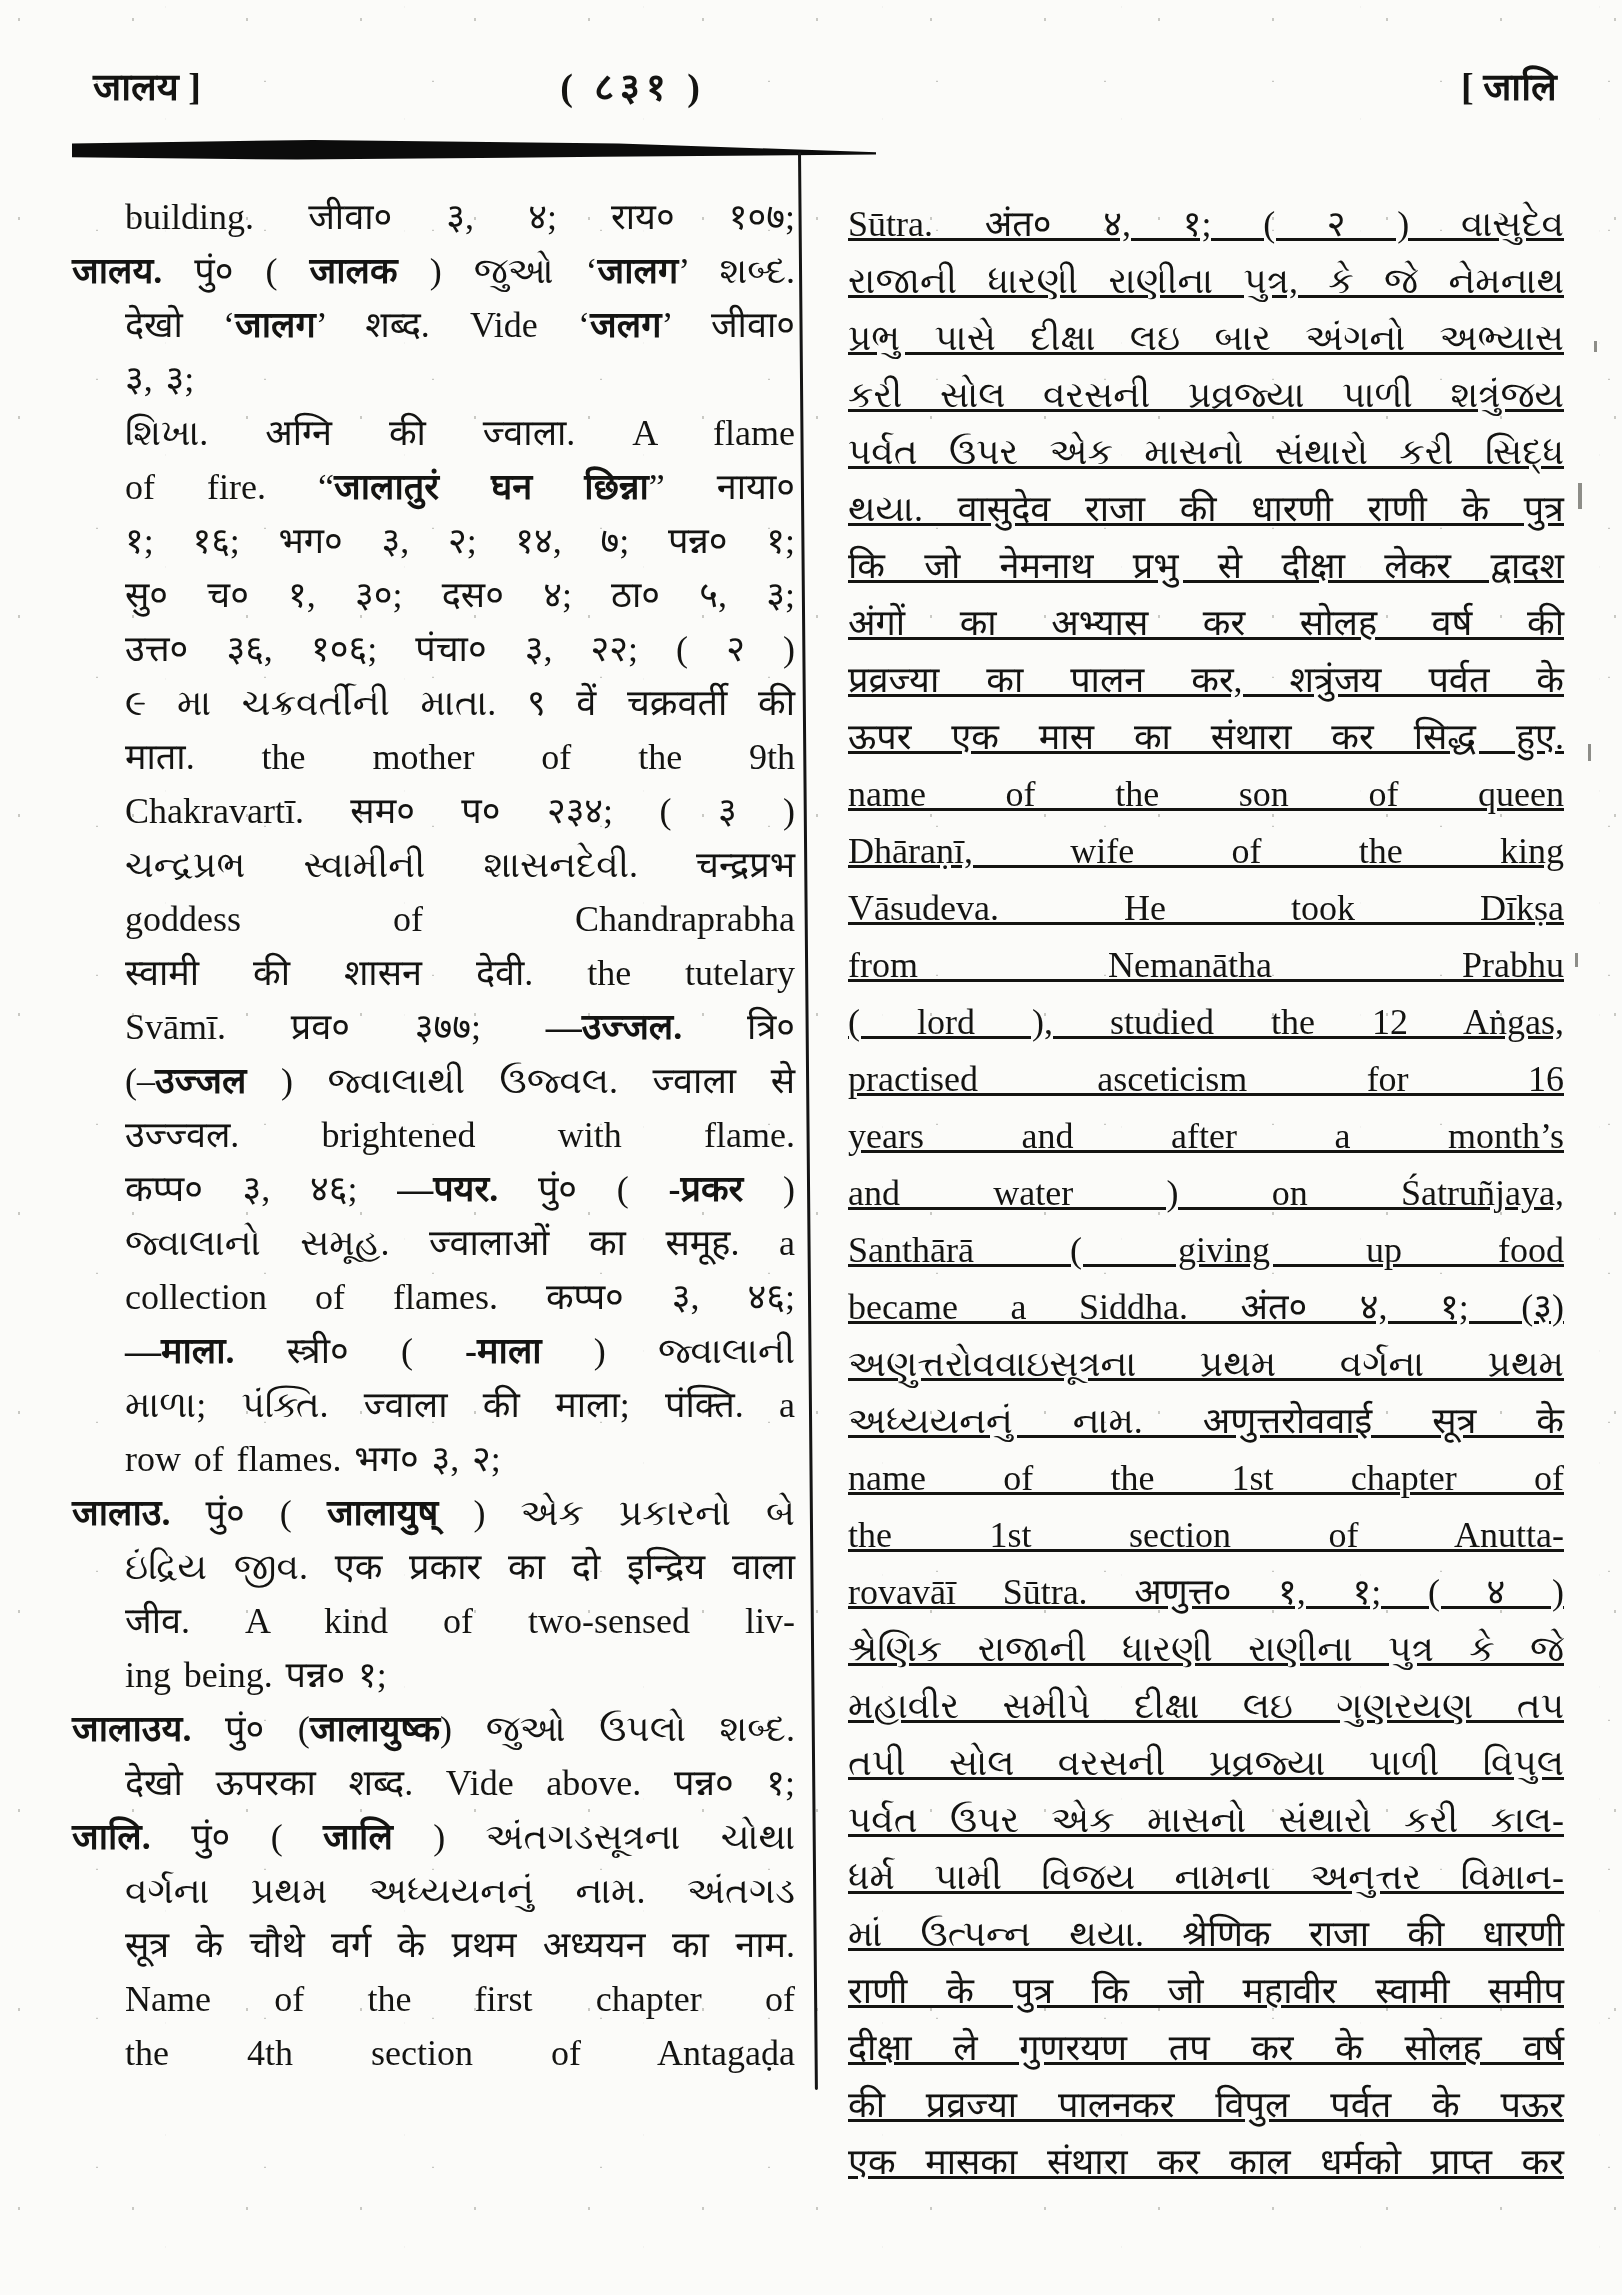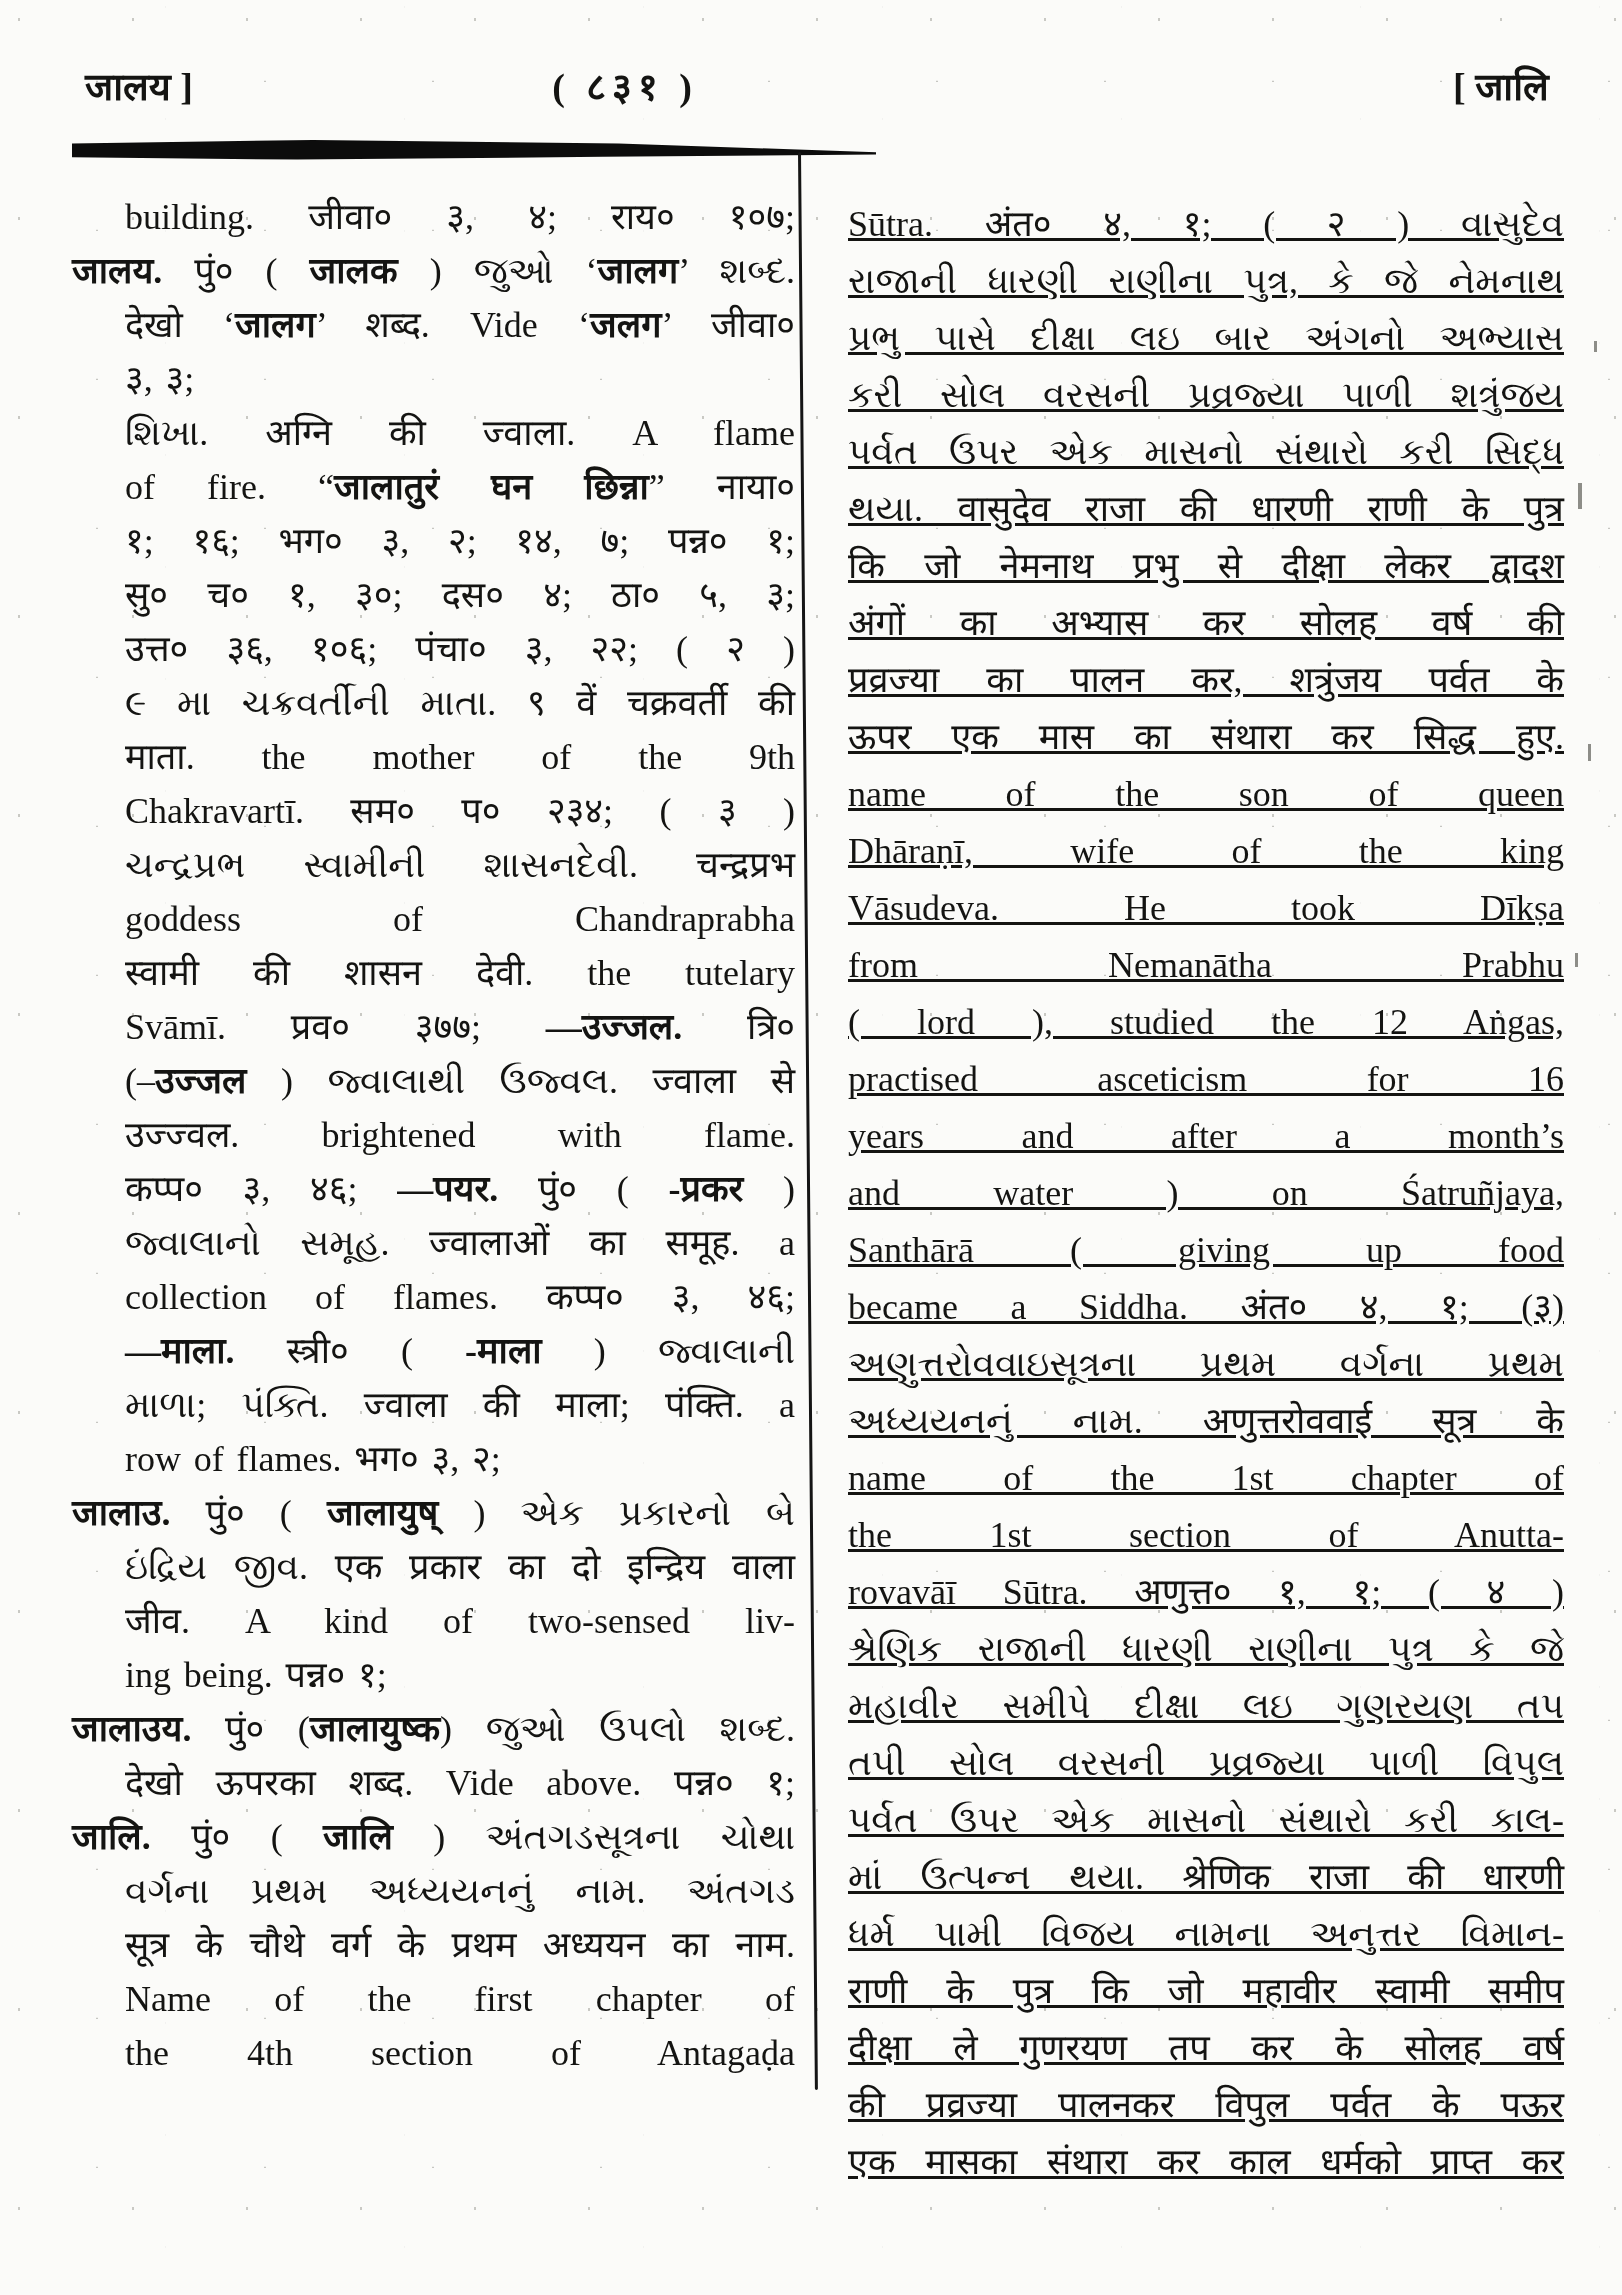--- a/index.html
+++ b/index.html
@@ -8,21 +8,21 @@
     background-color:#fbfbf9;
     background-image:
       radial-gradient(#b9b9b4 0.8px, transparent 1.2px),
       radial-gradient(#c9c9c4 0.8px, transparent 1.1px),
       radial-gradient(#a8a8a2 0.8px, transparent 1.1px);
     background-size:168px 149px, 114px 199px, 239px 112px;
     background-position:13px 6.8px, 76px 119px, 46px 63px;
     font-family:"Liberation Serif","DejaVu Serif",serif;
     color:#141412;
   }
-  .hdr{position:absolute;top:59px;font-weight:bold;font-size:38px;white-space:nowrap;}
+  .hdr{position:absolute;top:59px;font-weight:bold;font-size:38px;white-space:nowrap;margin-left:8px;}
   .hdr-left{left:85px;}
   .hdr-center{left:0;width:1178px;text-align:center;letter-spacing:6px;padding-left:36px;}
   .hdr-right{left:1453px;text-align:right;}
   .rule{
     position:absolute;left:72px;top:140px;width:804px;height:19.6px;background:#0c0c0c;
     clip-path:polygon(0 18%, 30% 0, 68% 18%, 100% 62%, 100% 74%, 66% 86%, 28% 100%, 0 88%);
   }
   .divider{
     position:absolute;left:798px;top:152px;width:3px;height:1938px;background:#151515;
     transform-origin:top center;transform:rotate(-0.5deg);border-radius:1.5px;
@@ -112,22 +112,22 @@
     <div class="ln"><span>became a Siddha. अंत० ४, १; (३)</span></div>
     <div class="ln"><span>અણુત્તરોવવાઇસૂત્રના પ્રથમ વર્ગના પ્રથમ</span></div>
     <div class="ln"><span>અધ્યયનનું નામ. अणुत्तरोववाई सूत्र के</span></div>
     <div class="ln"><span>name of the 1st chapter of</span></div>
     <div class="ln"><span>the 1st section of Anutta-</span></div>
     <div class="ln"><span>rovavāī Sūtra. अणुत्त० १, १; ( ४ )</span></div>
     <div class="ln"><span>શ્રેણિક રાજાની ધારણી રાણીના પુત્ર કે જે</span></div>
     <div class="ln"><span>મહાવીર સમીપે દીક્ષા લઇ ગુણરયણ તપ</span></div>
     <div class="ln"><span>તપી સોલ વરસની પ્રવ્રજ્યા પાળી વિપુલ</span></div>
     <div class="ln"><span>પર્વત ઉપર એક માસનો સંથારો કરી કાલ-</span></div>
+    <div class="ln"><span>ધર્મ પામી વિજય નામના અનુત્તર વિમાન-</span></div>
     <div class="ln"><span>માં ઉત્પન્ન થયા. श्रेणिक राजा की धारणी</span></div>
-    <div class="ln"><span>ધર્મ પામી વિજય નામના અનુત્તર વિમાન-</span></div>
     <div class="ln"><span>राणी के पुत्र कि जो महावीर स्वामी समीप</span></div>
     <div class="ln"><span>दीक्षा ले गुणरयण तप कर के सोलह वर्ष</span></div>
     <div class="ln"><span>की प्रव्रज्या पालनकर विपुल पर्वत के पऊर</span></div>
     <div class="ln"><span>एक मासका संथारा कर काल धर्मको प्राप्त कर</span></div>
   </div>
 
 <div class="edge-mark em1"></div>
 <div class="edge-mark em2"></div>
 <div class="edge-mark em3"></div>
 <div class="edge-mark em4"></div>

